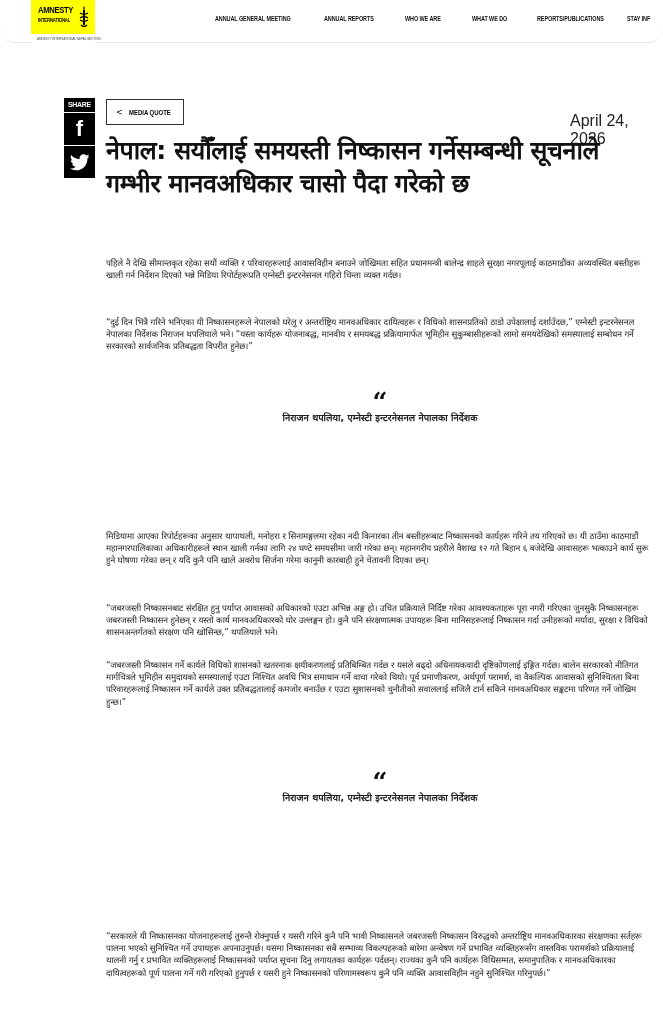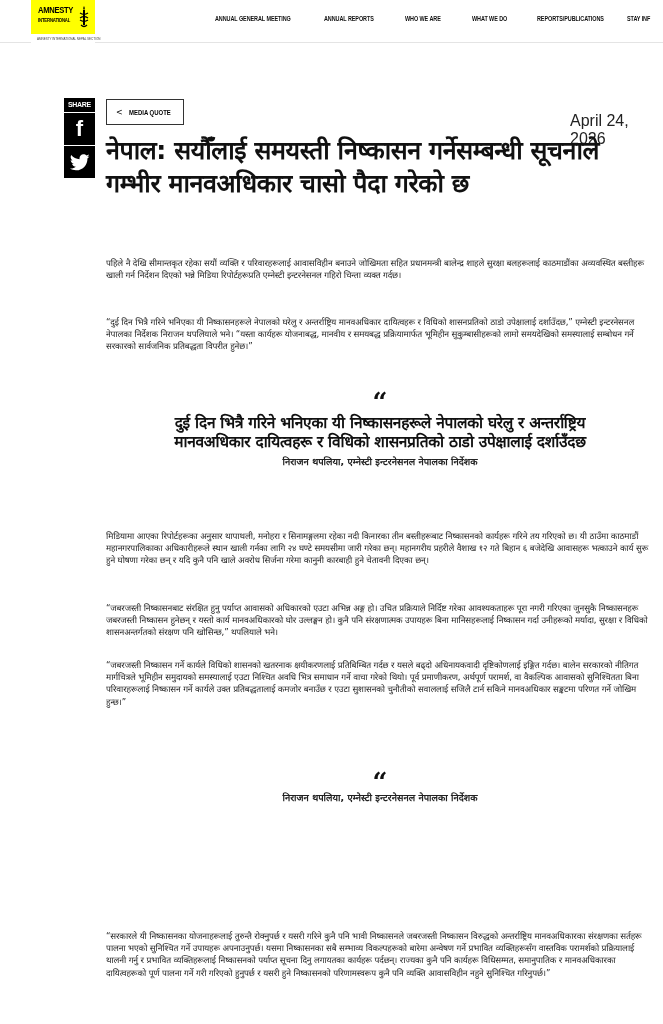--- a/index.html
+++ b/index.html
@@ -1,20 +1,20 @@
 <!DOCTYPE html>
 <html><head>
   <meta charset="utf-8">
   <style>
     * { box-sizing: border-box; margin: 0; padding: 0; }
     html, body { width: 663px; height: 1024px; overflow: hidden; background: #ffffff; }
     body { font-family: "DejaVu Sans", sans-serif; color: #000; position: relative; }
 
     
-    .header { position: absolute; left: 0; top: 0; width: 663px; height: 43px; border-bottom: 1px solid #e4e4e4; background: #fff; }
+    .header { position: absolute; left: 0; top: 0; width: 663px; height: 43px; border-bottom: 1px solid #e4e4e4; background: #fff; border-radius: 15px; }
     .logo-wrap { position: absolute; left: 31px; top: 0; width: 64px; height: 44px; background: #fff; }
     .logo { position: absolute; left: 0; top: 0; width: 64px; height: 34px; background: #ffff00; }
     .logo-text { position: absolute; left: 7px; top: 6px; font-family: "Liberation Sans", sans-serif; font-weight: bold; color: #000; line-height: 1; }
     .logo-text .l1 { display: block; font-size: 9px; letter-spacing: -0.4px; transform: scaleX(0.85); transform-origin: left; }
     .logo-text .l2 { display: block; font-size: 5px; margin-top: 3px; letter-spacing: -0.2px; transform: scaleX(0.85); transform-origin: left; }
     .logo-candle { position: absolute; left: 47px; top: 5px; width: 12px; height: 24px; }
     .logo-sub { position: absolute; left: 6px; top: 37px; font-size: 3px; color: #444; white-space: nowrap; font-family: "Liberation Sans", sans-serif; }
 
     .nav { position: absolute; left: 215px; top: 15px; display: flex; white-space: nowrap; }
     .nav-item { font-family: "Liberation Sans", sans-serif; font-weight: bold; font-size: 7px; color: #111; transform: scaleX(0.78); transform-origin: left; letter-spacing: -0.1px; cursor: pointer; }
@@ -103,26 +103,25 @@
 
 <div class="media-quote">
   <span class="chev">&lt;</span>
   <span class="mq-label">MEDIA QUOTE</span>
 </div>
 
 <div class="date">April 24, 2026</div>
 
 <h1 class="title">नेपाल: सयौँलाई समयस्ती निष्कासन गर्नेसम्बन्धी सूचनाले गम्भीर मानवअधिकार चासो पैदा गरेको छ</h1>
 
-<p class="para p1">पहिले नै देखि सीमान्तकृत रहेका सयौं व्यक्ति र परिवारहरूलाई आवासविहीन बनाउने जोखिमता सहित प्रधानमन्त्री बालेन्द्र शाहले सुरक्षा बलहरूलाई काठमाडौंका अव्यवस्थित बस्तीहरू खाली गर्न निर्देशन दिएको भन्ने मिडिया रिपोर्टहरूप्रति एम्नेस्टी इन्टरनेसनल गहिरो चिन्ता व्यक्त गर्दछ।</p>
+<p class="para p1">पहिले नै देखि सीमान्तकृत रहेका सयौं व्यक्ति र परिवारहरूलाई आवासविहीन बनाउने जोखिमता सहित प्रधानमन्त्री बालेन्द्र शाहले सुरक्षा नगरपूलाई काठमाडौंका अव्यवस्थित बस्तीहरू खाली गर्न निर्देशन दिएको भन्ने मिडिया रिपोर्टहरूप्रति एम्नेस्टी इन्टरनेसनल गहिरो चिन्ता व्यक्त गर्दछ।</p>
 <p class="para p2">“दुई दिन भित्रै गरिने भनिएका यी निष्कासनहरूले नेपालको घरेलु र अन्तर्राष्ट्रिय मानवअधिकार दायित्वहरू र विधिको शासनप्रतिको ठाडो उपेक्षालाई दर्शाउँदछ,” एम्नेस्टी इन्टरनेसनल नेपालका निर्देशक निराजन थपलियाले भने। “यस्ता कार्यहरू योजनाबद्ध, मानवीय र समयबद्ध प्रक्रियामार्फत भूमिहीन सुकुम्बासीहरूको लामो समयदेखिको समस्यालाई सम्बोधन गर्ने सरकारको सार्वजनिक प्रतिबद्धता विपरीत हुनेछ।”</p>
 
 <div class="pullquote pq1">
   <div class="pq-mark">“</div>
-  <div class="pq-text">दुई दिन भित्रै गरिने भनिएका यी निष्कासनहरूले नेपालको घरेलु र अन्तर्राष्ट्रिय मानवअधिकार दायित्वहरू र विधिको शासनप्रतिको ठाडो उपेक्षालाई दर्शाउँदछ</div>
   <div class="pq-attr">निराजन थपलिया, एम्नेस्टी इन्टरनेसनल नेपालका निर्देशक</div>
 </div>
 
 <p class="para p3">मिडियामा आएका रिपोर्टहरूका अनुसार थापाथली, मनोहरा र सिनामङ्गलमा रहेका नदी किनारका तीन बस्तीहरूबाट निष्कासनको कार्यहरू गरिने तय गरिएको छ। यी ठाउँमा काठमाडौं महानगरपालिकाका अधिकारीहरूले स्थान खाली गर्नका लागि २४ घण्टे समयसीमा जारी गरेका छन्। महानगरीय प्रहरीले वैशाख १२ गते बिहान ६ बजेदेखि आवासहरू भत्काउने कार्य सुरू हुने घोषणा गरेका छन् र यदि कुनै पनि खाले अवरोध सिर्जना गरेमा कानुनी कारबाही हुने चेतावनी दिएका छन्।</p>
 <p class="para p4">“जबरजस्ती निष्कासनबाट संरक्षित हुनु पर्याप्त आवासको अधिकारको एउटा अभिन्न अङ्ग हो। उचित प्रक्रियाले निर्दिष्ट गरेका आवश्यकताहरू पूरा नगरी गरिएका जुनसुकै निष्कासनहरू जबरजस्ती निष्कासन हुनेछन् र यस्तो कार्य मानवअधिकारको घोर उल्लङ्घन हो। कुनै पनि संरक्षणात्मक उपायहरू बिना मानिसहरूलाई निष्कासन गर्दा उनीहरूको मर्यादा, सुरक्षा र विधिको शासनअन्तर्गतको संरक्षण पनि खोसिन्छ,” थपलियाले भने।</p>
 <p class="para p5">“जबरजस्ती निष्कासन गर्ने कार्यले विधिको शासनको खतरनाक क्षयीकरणलाई प्रतिबिम्बित गर्दछ र यसले बढ्दो अधिनायकवादी दृष्टिकोणलाई इङ्गित गर्दछ। बालेन सरकारको नीतिगत मार्गचित्रले भूमिहीन समुदायको समस्यालाई एउटा निश्चित अवधि भित्र समाधान गर्ने वाचा गरेको थियो। पूर्व प्रमाणीकरण, अर्थपूर्ण परामर्श, वा वैकल्पिक आवासको सुनिश्चितता बिना परिवारहरूलाई निष्कासन गर्ने कार्यले उक्त प्रतिबद्धतालाई कमजोर बनाउँछ र एउटा सुशासनको चुनौतीको सवाललाई सजिलै टार्न सकिने मानवअधिकार सङ्कटमा परिणत गर्ने जोखिम हुन्छ।”</p>
 
 <div class="pullquote pq2">
   <div class="pq-mark">“</div>
   <div class="pq-attr">निराजन थपलिया, एम्नेस्टी इन्टरनेसनल नेपालका निर्देशक</div>

